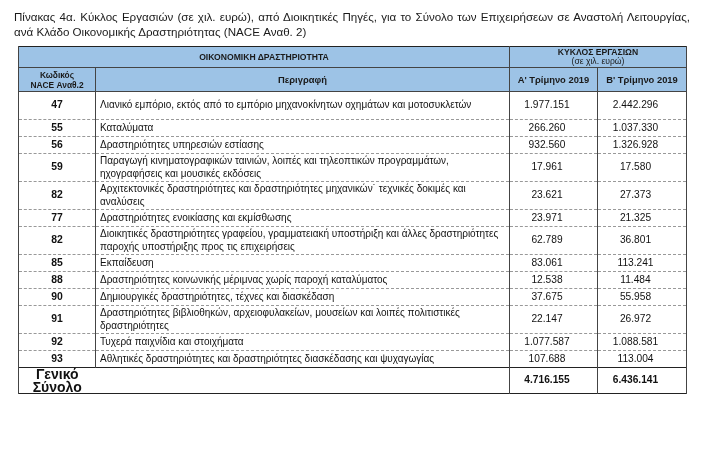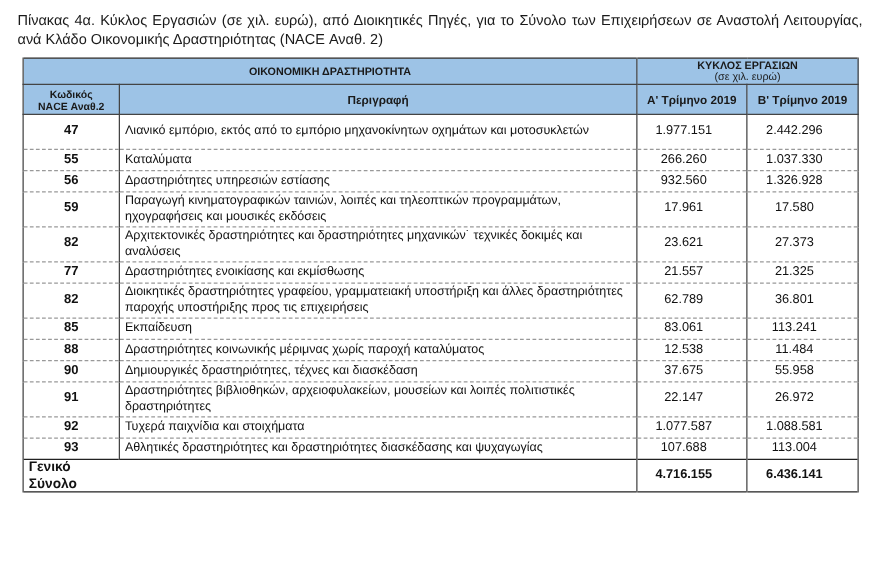--- a/index.html
+++ b/index.html
@@ -39,21 +39,21 @@
   }
   td.code { text-align: center; font-weight: bold; font-size: 10.4px; }
   td.desc { font-size: 10px; }
   td.num { text-align: center; padding-right: 17px; font-size: 10.2px; }
   tr.r1 td { height: 16px; }
   tr.r2 td { height: 27px; }
   tr.total td {
     height: 21px; font-weight: bold; border-top: 1.5px solid #222;
     border-bottom: none;
   }
-  tr.total td.tlabel { border-right: none; text-align: left; padding-left: 4px; font-size: 11px; }
+  tr.total td.tlabel { border-right: none; text-align: center; padding-left: 4px; font-size: 14px; }
   tr.total td.spacer { border-left: none; }
 </style>
 </head>
 <body>
 
 <div class="caption"><b>Πίνακας 4α.</b><span> Κύκλος Εργασιών (σε χιλ. ευρώ), από Διοικητικές Πηγές, για το Σύνολο των Επιχειρήσεων σε Αναστολή Λειτουργίας, ανά Κλάδο Οικονομικής Δραστηριότητας (NACE Αναθ. 2)</span></div>
 
 <table>
   <colgroup>
       <col class="c-code">
@@ -106,21 +106,21 @@
     </tr>
     <tr class="r2">
       <td class="code">82</td>
       <td class="desc">Αρχιτεκτονικές δραστηριότητες και δραστηριότητες μηχανικών˙ τεχνικές δοκιμές και αναλύσεις</td>
       <td class="num">23.621</td>
       <td class="num">27.373</td>
     </tr>
     <tr class="r1">
       <td class="code">77</td>
       <td class="desc">Δραστηριότητες ενοικίασης και εκμίσθωσης</td>
-      <td class="num">21.557</td>
+      <td class="num">23.971</td>
       <td class="num">21.325</td>
     </tr>
     <tr class="r2">
       <td class="code">82</td>
       <td class="desc">Διοικητικές δραστηριότητες γραφείου, γραμματειακή υποστήριξη και άλλες δραστηριότητες παροχής υποστήριξης προς τις επιχειρήσεις</td>
       <td class="num">62.789</td>
       <td class="num">36.801</td>
     </tr>
     <tr class="r1">
       <td class="code">85</td>

